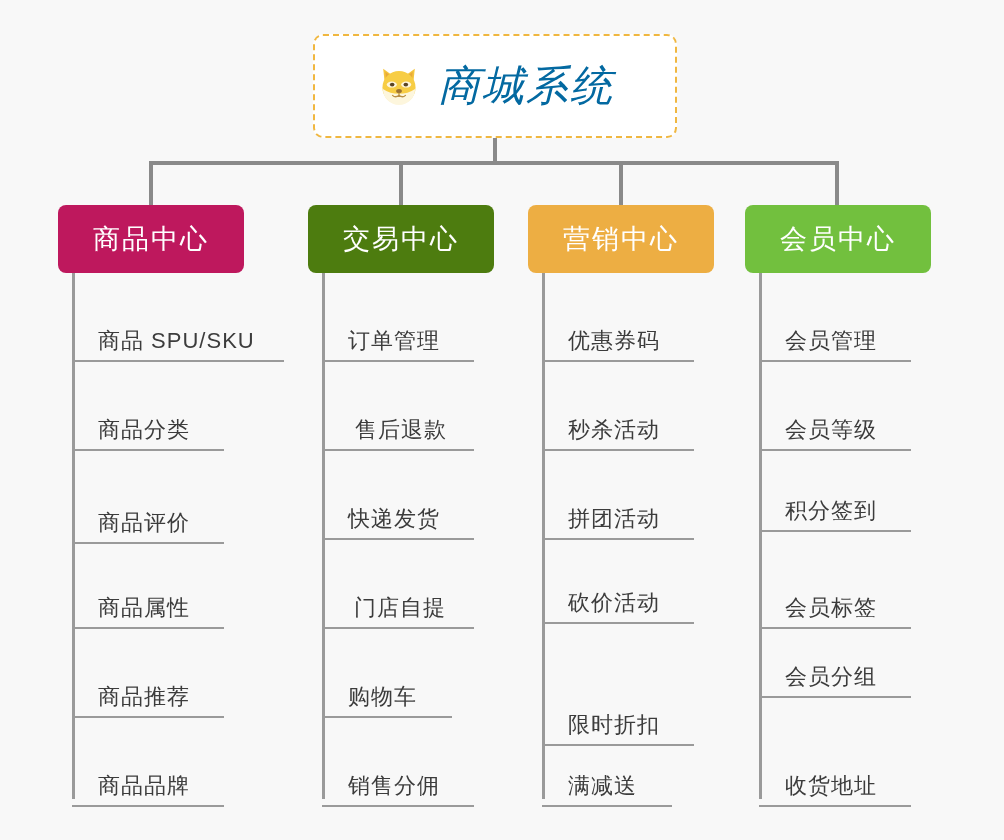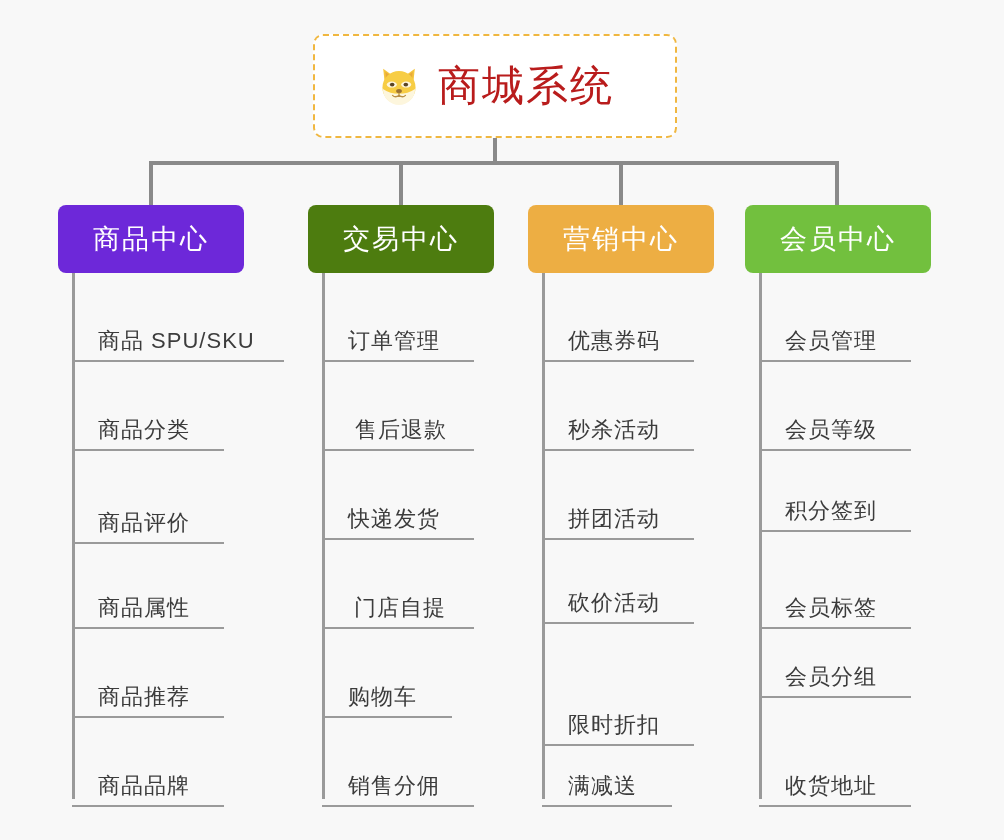--- a/index.html
+++ b/index.html
@@ -128,34 +128,34 @@
         <circle cx="32" cy="34" r="23" fill="#f7cd45"></circle>
         <path d="M9.6 36 a22.4 22.4 0 0 0 44.8 0 a40 40 0 0 1 -44.8 0 z" fill="#fdf6dd"></path>
         <ellipse cx="22" cy="30" rx="7" ry="4.2" fill="#fdf6dd"></ellipse>
         <ellipse cx="42" cy="30" rx="7" ry="4.2" fill="#fdf6dd"></ellipse>
         <ellipse cx="22.5" cy="30" rx="3.2" ry="2.6" fill="#5a4424"></ellipse>
         <ellipse cx="41.5" cy="30" rx="3.2" ry="2.6" fill="#5a4424"></ellipse>
         <ellipse cx="32" cy="39" rx="4" ry="2.8" fill="#9a7236"></ellipse>
         <path d="M32 42 L32 45 M32 45 q-5 4 -9 0 M32 45 q5 4 9 0" stroke="#b98f45" stroke-width="1.8" fill="none" stroke-linecap="round"></path>
       </svg>
     </span>
-    <span class="root-title" style="color: #b91c1c;">商城系统</span>
+    <span class="root-title" style="color: #0369a1; font-style: italic;">商城系统</span>
   </div>
 
   <div class="conn conn-v" style="left: 493px; top: 138px; height: 25px; background: rgb(138, 138, 138);"></div>
 
   <div class="conn conn-h" style="left: 149px; top: 161px; width: 690px; background: rgb(138, 138, 138);"></div>
 
   <div class="conn conn-v" style="left: 149px; top: 161px; height: 44px; background: rgb(138, 138, 138);"></div>
   <div class="conn conn-v" style="left: 399px; top: 161px; height: 44px; background: rgb(138, 138, 138);"></div>
   <div class="conn conn-v" style="left: 619px; top: 161px; height: 44px; background: rgb(138, 138, 138);"></div>
   <div class="conn conn-v" style="left: 835px; top: 161px; height: 44px; background: rgb(138, 138, 138);"></div>
 
   <div class="column" style="left:58px;">
-    <div class="cat-header" style="background: #6d28d9;">
+    <div class="cat-header" style="background: #be185d;">
       <span>商品中心</span>
     </div>
     <div class="leaf-rail"></div>
     <div class="leaf-list">
       <div class="leaf-item" style="top:0px;">
         <span class="leaf-label">商品 SPU/SKU</span>
         <span class="leaf-underline" style="width:212px;"></span>
       </div>
       <div class="leaf-item" style="top:89px;">
         <span class="leaf-label">商品分类</span>

